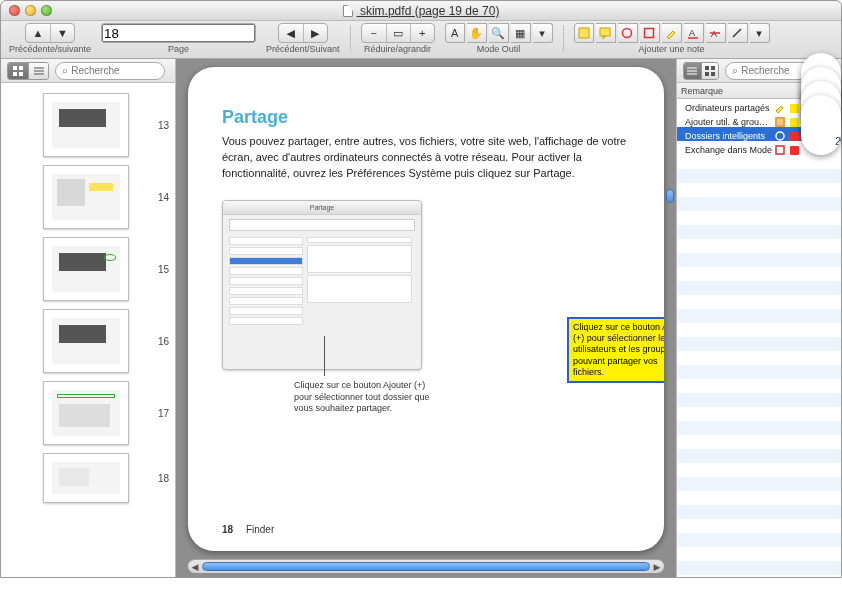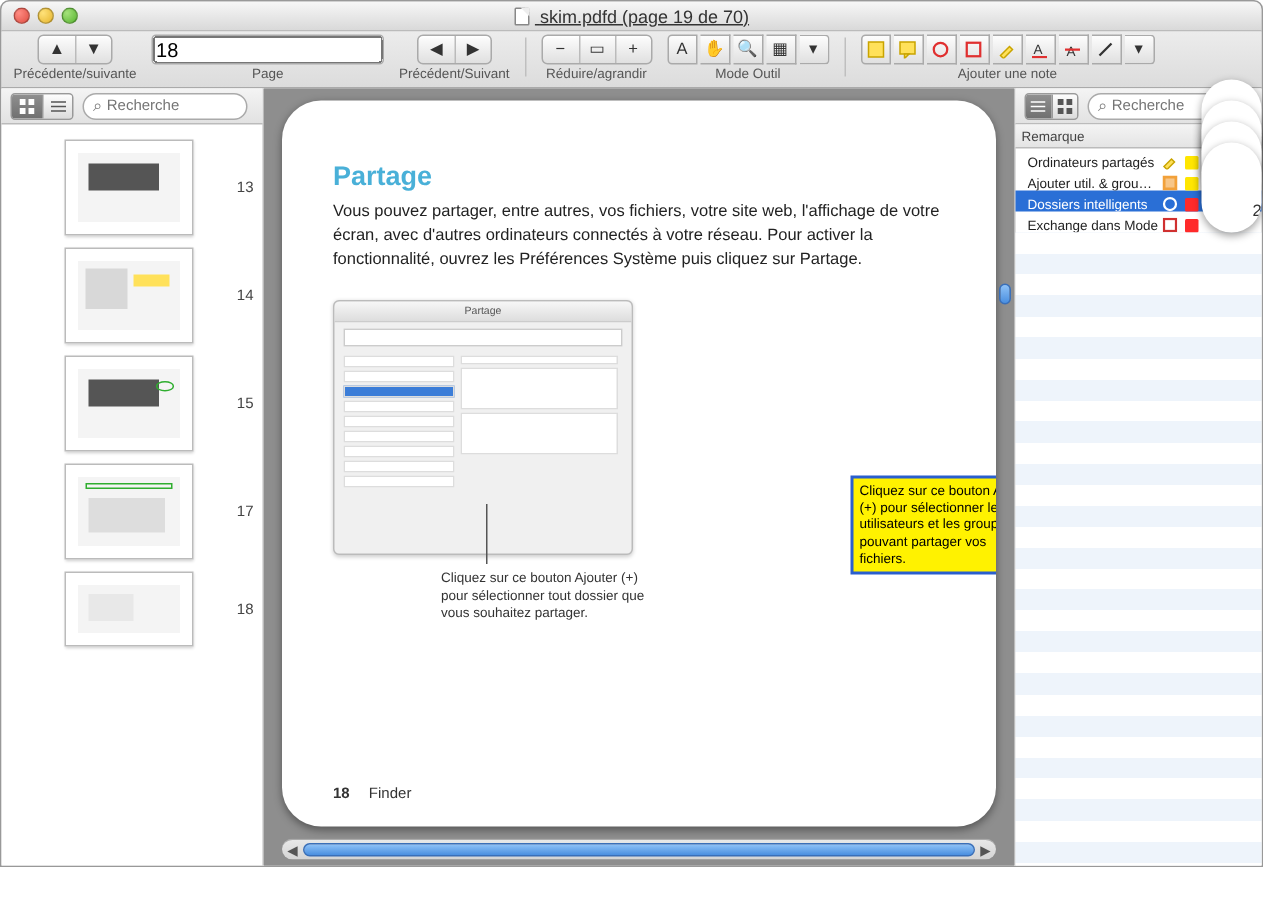--- a/index.html
+++ b/index.html
@@ -283,20 +283,28 @@
             <div class="inner">
                 <div class="bar" style="left:10%;top:15%;width:70%;height:40%;background:#555"></div>
                 <div class="bar" style="right:6%;top:18%;width:18%;height:14%;border:1.5px solid #2fae2f;border-radius:50%;background:transparent"></div>
               </div>
           </div>
           <span class="pageno">15</span>
         </div>
         <div class="thumb-row">
           <div class="thumb">
             <div class="inner">
+                <div class="bar" style="left:10%;top:15%;width:70%;height:40%;background:#555"></div>
+              </div>
+          </div>
+          <span class="pageno">16</span>
+        </div>
+        <div class="thumb-row">
+          <div class="thumb">
+            <div class="inner">
                 <div class="bar" style="left:8%;top:8%;width:84%;height:4px;border:1px solid #2fae2f;background:transparent"></div>
                 <div class="bar" style="left:10%;top:30%;width:75%;height:50%;background:#ddd"></div>
               </div>
           </div>
           <span class="pageno">17</span>
         </div>
         <div class="thumb-row">
           <div class="thumb" style="height:50px">
             <div class="inner">
                 <div class="bar" style="left:10%;top:20%;width:45%;height:55%;background:#e8e8e8"></div>

